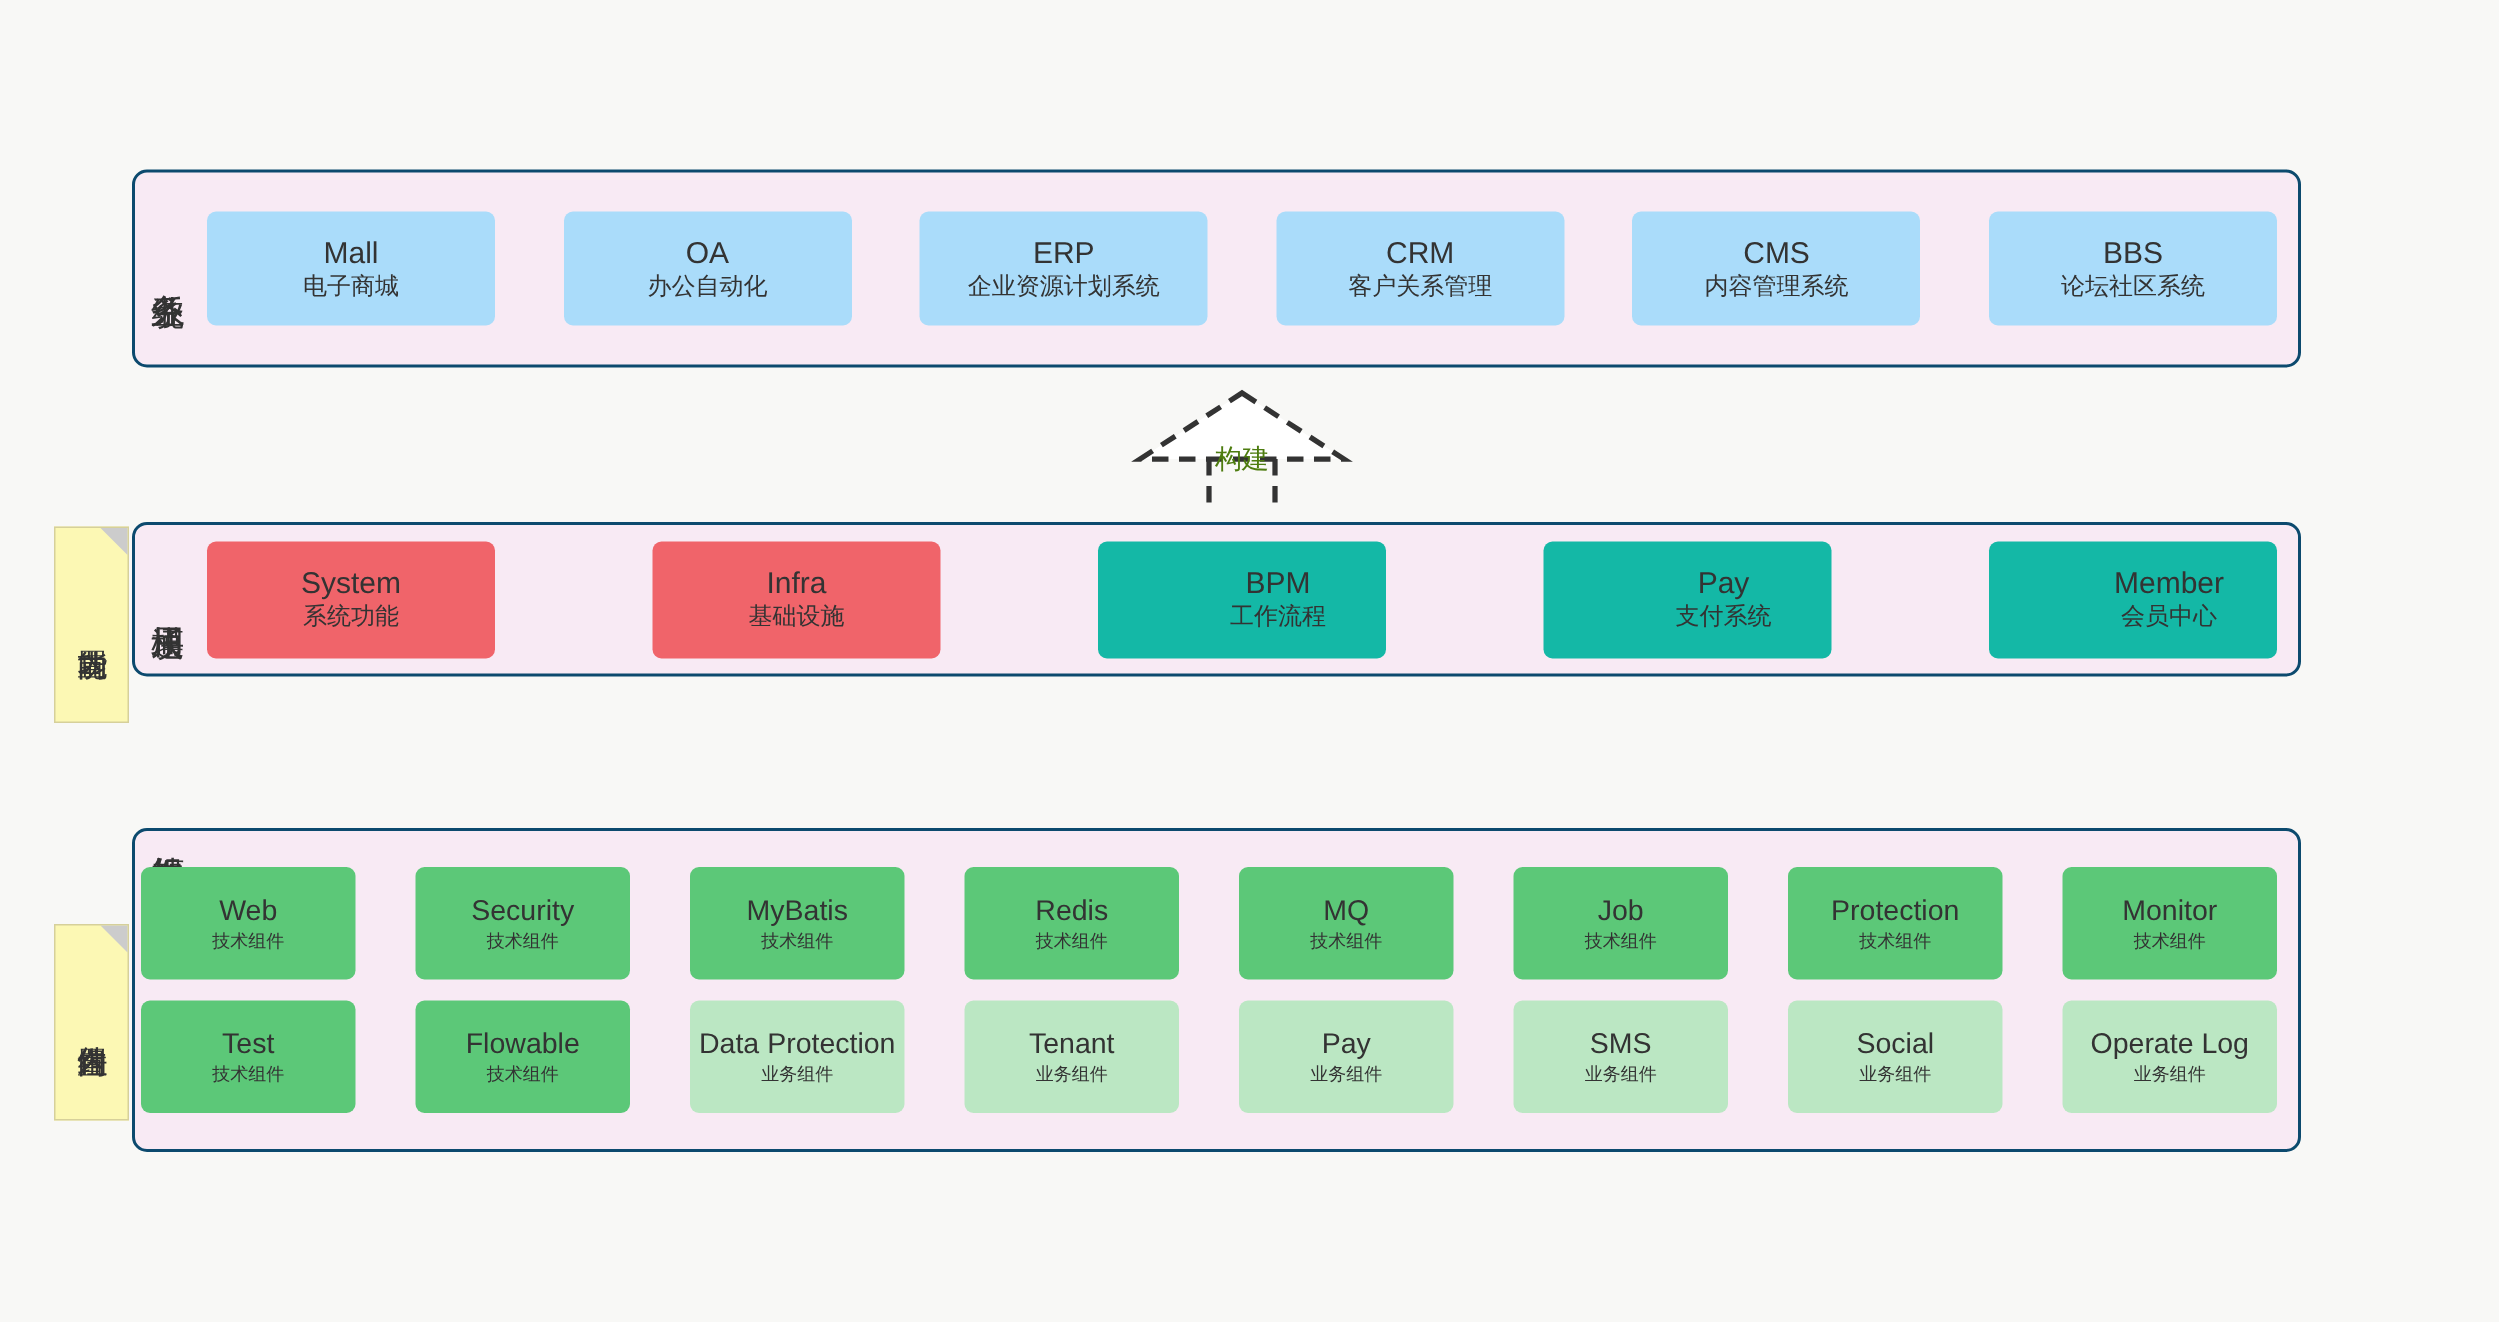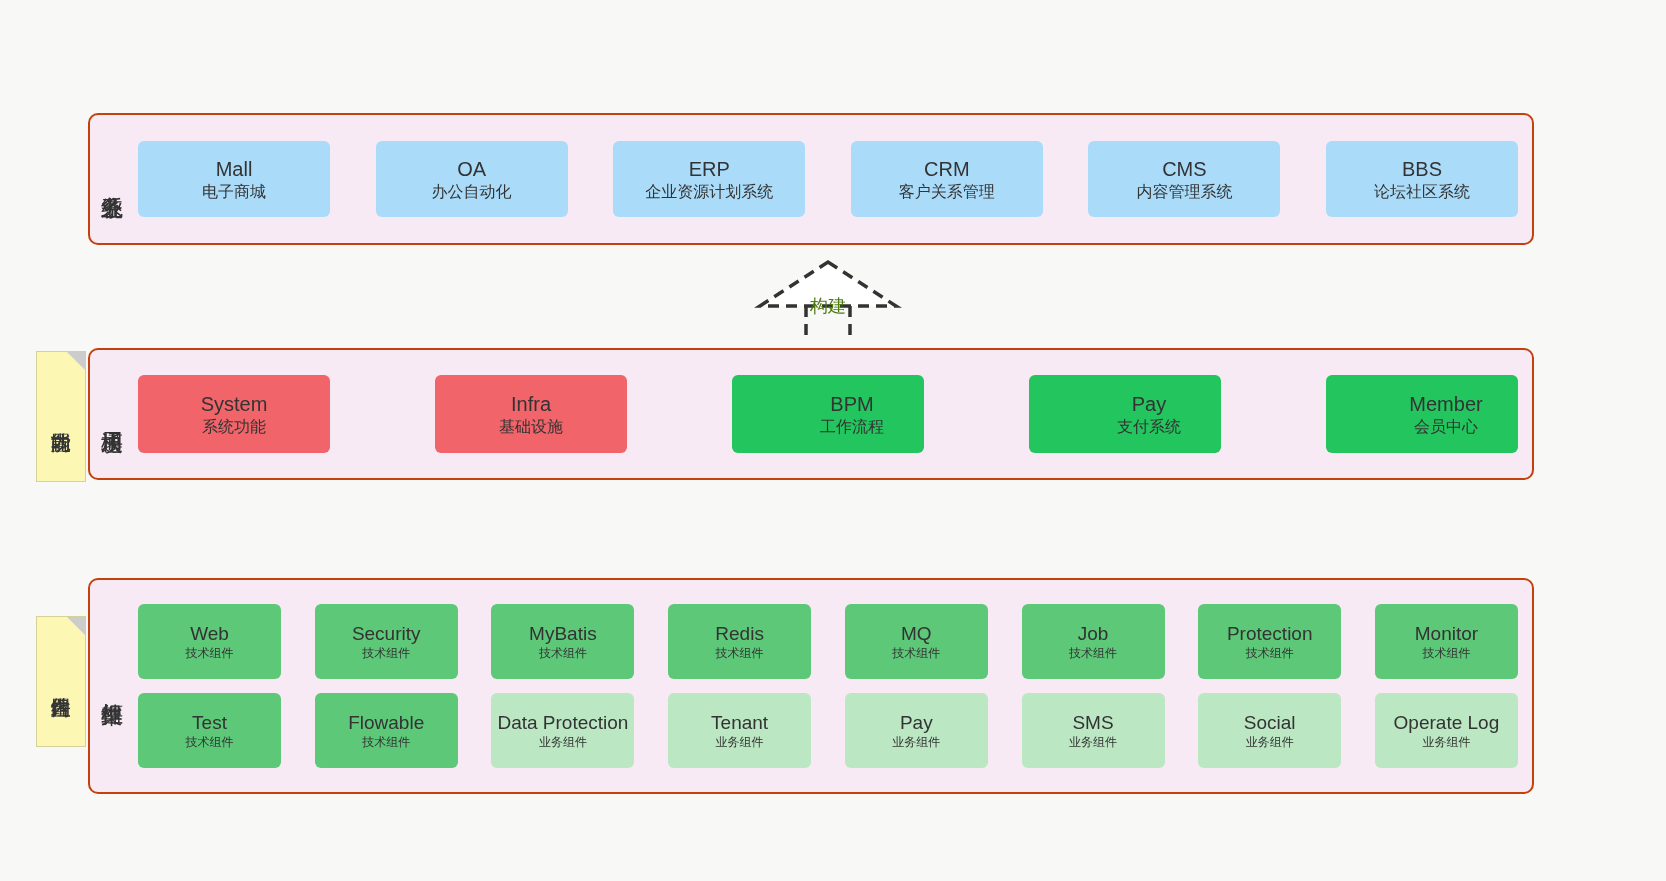--- a/index.html
+++ b/index.html
@@ -19,21 +19,21 @@
   .canvas {
     position: absolute;
     inset: 0;
   }
 
   
   .layer {
     position: absolute;
     box-sizing: border-box;
     background: #f8eaf4;
-    border: 2px solid #c2410c;
+    border: 2px solid #0c4a6e;
     border-radius: 10px;
     display: flex;
     flex-direction: row;
     align-items: stretch;
   }
 
   
   .layer-title {
     flex: 0 0 auto;
     width: 44px;
@@ -89,21 +89,21 @@
     height: 76px;
     background: #aadcfa;
   }
 
   
   .mod-row .node {
     width: 192px;
     height: 78px;
   }
   .node.red   { background: #f0646a; }
-  .node.pink  { background: #22c55e; padding-left: 48px; }
+  .node.pink  { background: #14b8a6; padding-left: 48px; }
 
   
   .fw-row .node {
     width: 143px;
     height: 75px;
   }
   .node.green      { background: #5cc878; }
   .node.lightgreen { background: #bbe7c3; }
 
   
@@ -202,21 +202,21 @@
       <path d="M 52 48 L 52 82 M 96 48 L 96 82" stroke="#333333" stroke-width="3.5" stroke-dasharray="11 7" fill="none"></path>
     </svg>
     <div class="lbl">构建</div>
   </div>
 
   <div class="note" style="left:36px; top:351px; width:50px; height:131px;">
     <span class="fold"></span>
     <span>内置功能</span>
   </div>
 
-  <div class="layer" id="layer-modules" style="left:88px; top:348px; width:1446px; height:132px;">
+  <div class="layer" id="layer-modules" style="left:88px; top:348px; width:1446px; height:103px;">
     <div class="layer-title">通用模块</div>
     <div class="layer-body">
       <div class="row mod-row">
 
         <div class="node red">
           <span class="en">System</span>
           <span class="cn">系统功能</span>
         </div>
 
         <div class="node red">
@@ -243,21 +243,21 @@
       </div>
     </div>
   </div>
 
 
   <div class="note" style="left:36px; top:616px; width:50px; height:131px;">
     <span class="fold"></span>
     <span>内置组件</span>
   </div>
 
-  <div class="layer" id="layer-framework" style="left:88px; top:578px; width:1446px; height:216px;">
+  <div class="layer" id="layer-framework" style="left:88px; top:552px; width:1446px; height:216px;flex-direction:column;">
     <div class="layer-title">框架组件</div>
     <div class="layer-body">
 
       <div class="row fw-row">
         <div class="node small green">
           <span class="en">Web</span>
           <span class="cn">技术组件</span>
         </div>
         <div class="node small green">
           <span class="en">Security</span>

